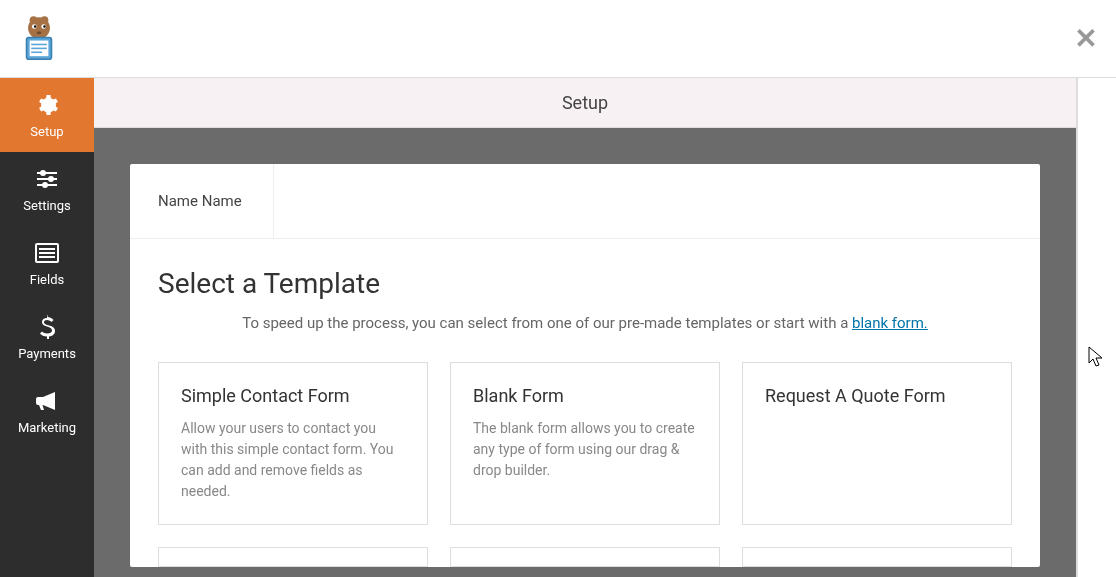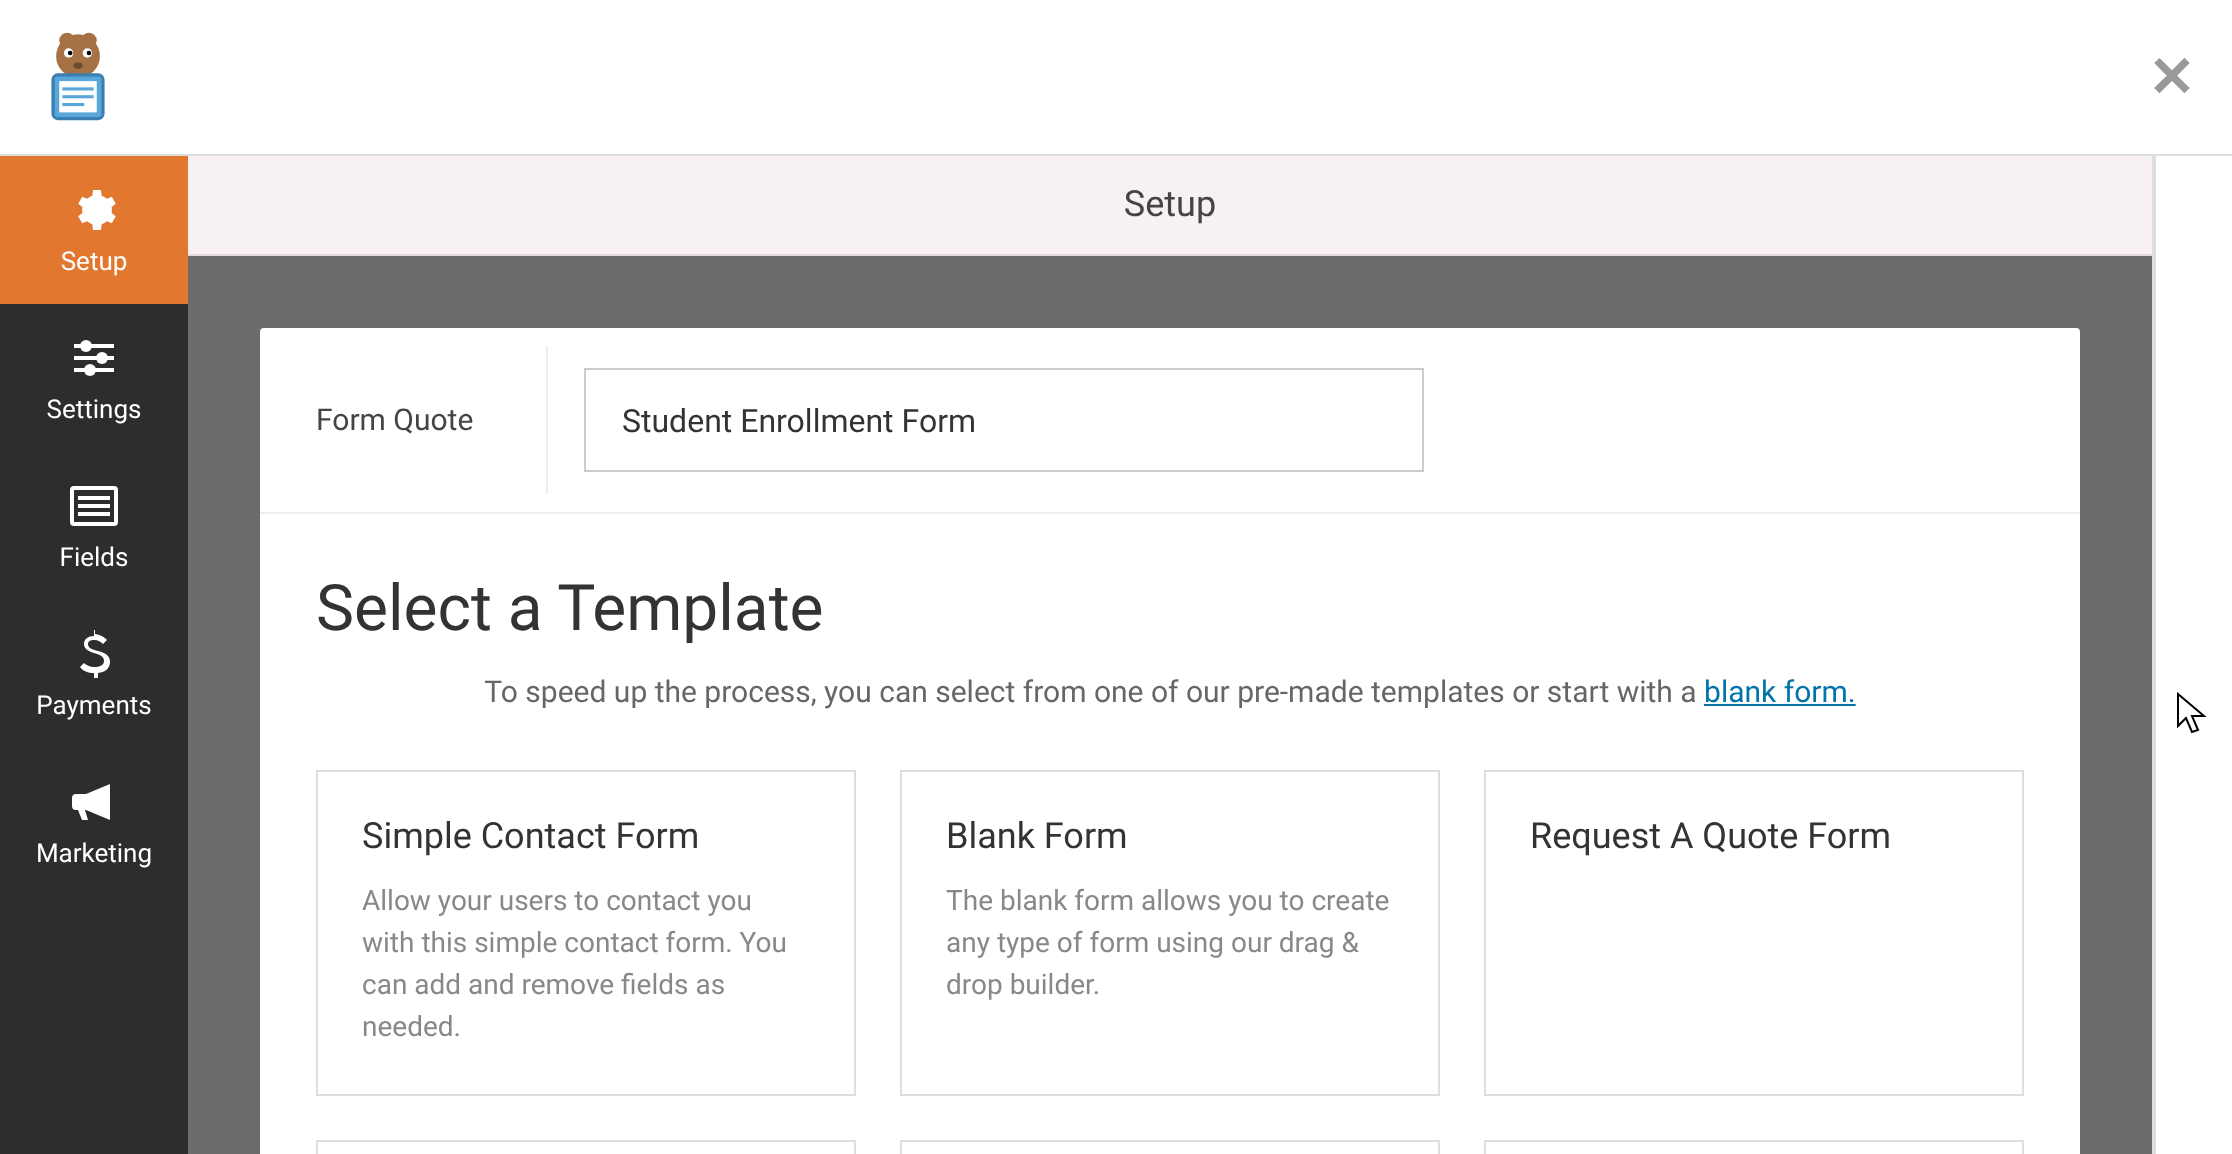--- a/index.html
+++ b/index.html
@@ -139,21 +139,21 @@
       border: 1px solid #ccc;
       padding: 0 18px;
       font-size: 16px;
       color: #333;
       font-family: inherit;
     }
     .templates-section {
       padding: 28px 28px 0 28px;
     }
     .templates-title {
-      font-size: 32px;
+      font-size: 28px;
       font-weight: 400;
       color: #333;
       margin-bottom: 14px;
     }
     .templates-desc {
       font-size: 15px;
       color: #666;
       margin-bottom: 30px;
       text-align: center;
     }
@@ -274,24 +274,21 @@
       </div>
     </div>
 
     <div class="main">
       <div class="page-header">
         <div class="page-header-title">Setup</div>
       </div>
       <div class="content-wrapper">
         <div class="panel">
           <div class="form-name-row">
-            <div class="form-name-label">Form Quote</div>
-            <div class="form-name-input-wrap">
-              <input type="text" class="form-name-input" value="Student Enrollment Form" style="">
-            </div>
+            <div class="form-name-label">Name Name</div>
           </div>
           <div class="templates-section">
             <h2 class="templates-title">Select a Template</h2>
             <p class="templates-desc">
               <span>To speed up the process, you can select from one of our pre-made templates or start with a </span><a href="#">blank form.</a>
             </p>
             <div class="template-grid">
               <div class="template-card">
                 <h3>Simple Contact Form</h3>
                 <p>Allow your users to contact you with this simple contact form. You can add and remove fields as needed.</p>

